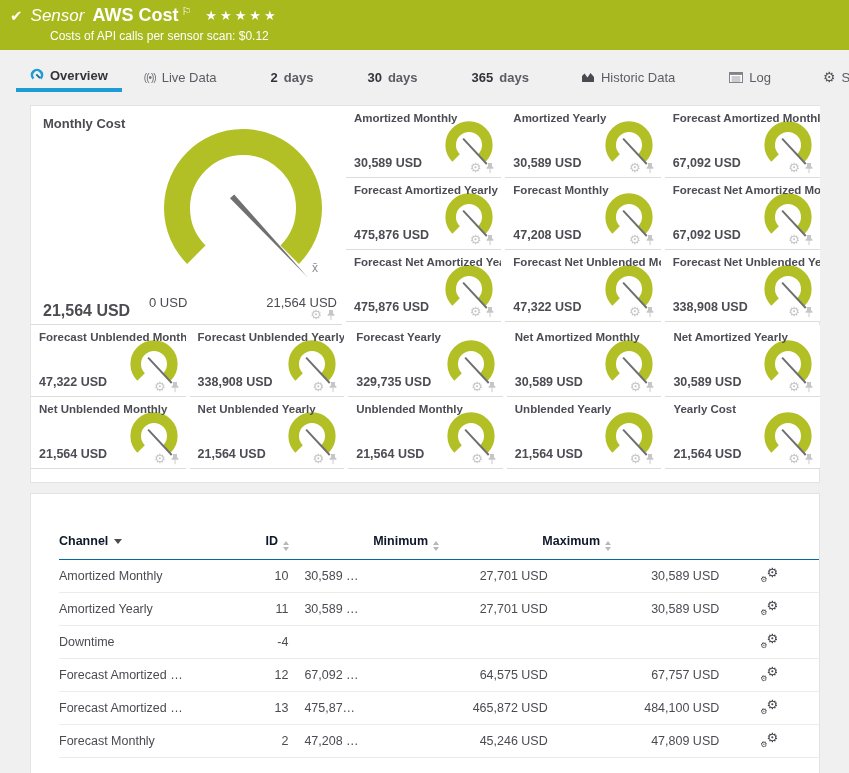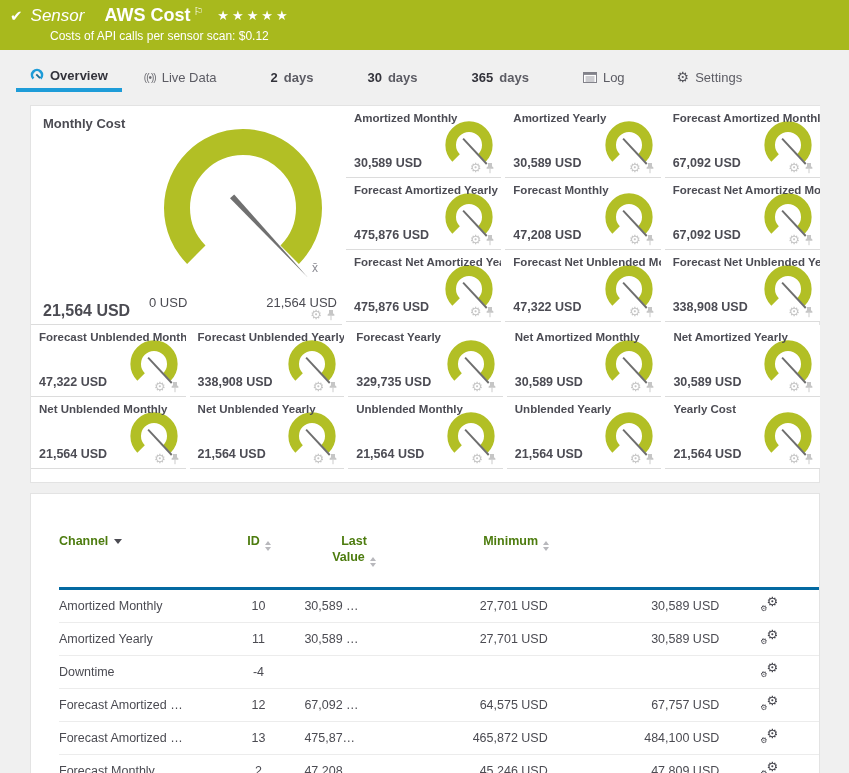--- a/index.html
+++ b/index.html
@@ -5,21 +5,21 @@
   * { box-sizing: border-box; margin: 0; padding: 0; }
   html,body { width:849px; height:773px; overflow:hidden; }
   body {
     font-family: "Liberation Sans", "DejaVu Sans", sans-serif;
     background:#f0f0f0; color:#4b4b52; position:relative;
   }
   
   .sensor-header { position:absolute; top:0; left:0; width:849px; height:50px; background:#a8b91d; color:#fff; }
   .sensor-header .line1 { position:absolute; top:5px; left:10px; display:flex; align-items:center; }
   .check { font-size:15px; font-weight:bold; margin-right:8px; }
-  .sensor-word { font-style:italic; font-size:17px; margin-right:20px; }
+  .sensor-word { font-style:italic; font-size:17px; margin-right:8px; }
   .sensor-name { font-weight:bold; font-size:18px; }
   .flag { font-size:11px; vertical-align:top; margin-left:3px; position:relative; top:-4px; }
   .stars { font-size:13px; letter-spacing:3px; margin-left:14px; }
   .sensor-header .line2 { position:absolute; top:29px; left:50px; font-size:12px; }
 
   
   .tabbar { position:absolute; top:62px; left:0; width:849px; height:34px; display:flex; align-items:flex-start; padding-left:16px; }
   .tab { display:inline-flex; align-items:center; gap:6px; height:30px; padding:0 14px; font-size:13px; color:#5c5c64; cursor:pointer; white-space:nowrap; }
   .tab.active { color:#33333b; font-weight:bold; border-bottom:4px solid #1e9cd8;align-items:center; }
   .tab .num { font-weight:bold; color:#33333b; }
@@ -52,24 +52,24 @@
   .full-grid { position:absolute; left:0; top:219px; width:789px; display:grid; grid-template-columns:repeat(5,1fr); column-gap:4px; }
   .gcell { position:relative; height:72px; border-bottom:1px solid #dcdcdc; cursor:pointer; background:#fff; }
   .gtitle { position:absolute; left:8px; top:6px; right:0; font-size:11.5px; font-weight:bold; color:#4c4c54; white-space:nowrap; overflow:hidden; z-index:2; }
   .sgauge { position:absolute; right:5px; top:13px; width:54px; height:54px; }
   .sgauge .sarc { stroke:#b2bf25; stroke-width:11; fill:none; }
   .sgauge .sneedle { stroke:#6e6e6e; stroke-width:2; }
   .gvalue { position:absolute; left:8px; bottom:7px; font-size:12.5px; font-weight:bold; color:#4c4c54; }
 
   
   .tbl { padding:40px 0 0 28px; font-size:12.5px; }
-  .thead { display:flex; align-items:flex-start; padding-bottom:20px; border-bottom:3px solid #0369a1; color:#4d7c0f; font-weight:bold; }
+  .thead { display:flex; align-items:flex-start; padding-bottom:8px; border-bottom:1px solid #0369a1; color:#0f172a; font-weight:bold; }
   .trow { display:flex; align-items:center; height:33px; border-bottom:1px solid #ececec; color:#4b4b52; }
   .c-ch  { width:170px; text-align:left; }
-  .c-id  { width:60px;  text-align:center; }
+  .c-id  { width:60px;  text-align:right; }
   .c-last{ width:110px; padding-left:16px; text-align:left; }
   .c-min { width:150px; text-align:right; }
   .c-max { width:172px; text-align:right; }
   .c-gear{ width:100px; text-align:center; }
   .th { cursor:pointer; }
   .c-last.th { text-align:center; padding-left:20px; line-height:1.25; }
   .sort { display:inline-flex; flex-direction:column; gap:2px; margin-left:5px; vertical-align:0px; }
   .sort i { width:0; height:0; border-left:3.5px solid transparent; border-right:3.5px solid transparent; }
   .sort .up { border-bottom:4px solid #b8b8bc; }
   .sort .down { border-top:4px solid #b8b8bc; }
@@ -109,20 +109,26 @@
     <span class="days">days</span>
   </div>
   <div class="tab t-30d">
     <span class="num">30</span>
     <span class="days">days</span>
   </div>
   <div class="tab t-365d">
     <span class="num">365</span>
     <span class="days">days</span>
   </div>
+  <div class="tab t-hist">
+    <svg width="14" height="12" viewBox="0 0 14 12">
+      <path d="M1 11 V5 L3.5 2.5 L6.5 6.5 L9.5 2 L13 6 V11 Z" fill="#4a4a50"></path>
+    </svg>
+    <span>Historic Data</span>
+  </div>
   <div class="tab t-log">
     <svg width="14" height="11" viewBox="0 0 14 11">
       <rect x="0.5" y="0.5" width="13" height="10" fill="#ffffff" stroke="#82828a"></rect>
       <rect x="0.5" y="0.5" width="13" height="2.4" fill="#82828a"></rect>
       <line x1="2.5" y1="5" x2="11.5" y2="5" stroke="#9a9aa2"></line>
       <line x1="2.5" y1="7" x2="11.5" y2="7" stroke="#9a9aa2"></line>
       <line x1="2.5" y1="9" x2="11.5" y2="9" stroke="#9a9aa2"></line>
     </svg>
     <span>Log</span>
   </div>
@@ -468,29 +474,28 @@
     <div class="thead">
       <div class="c-ch th">
         <span>Channel</span><span class="caret-down"></span>
       </div>
       <div class="c-id th">
         <span>ID</span><span class="sort">
             <i class="up"></i>
             <i class="down"></i>
           </span>
       </div>
-      <div class="c-last th">
-        <span>Last</span><br>
-        <span>Value</span><span class="sort">
+      <div class="c-min th">
+        <span>Minimum</span><span class="sort">
             <i class="up"></i>
             <i class="down"></i>
           </span>
       </div>
-      <div class="c-min th">
-        <span>Minimum</span><span class="sort">
+      <div class="c-max th">
+        <span>Maximum</span><span class="sort">
             <i class="up"></i>
             <i class="down"></i>
           </span>
       </div>
       <div class="c-gear"></div>
     </div>
     <div id="tbody">
   <div class="trow">
     <div class="c-ch">Amortized Monthly</div>
     <div class="c-id">10</div>

